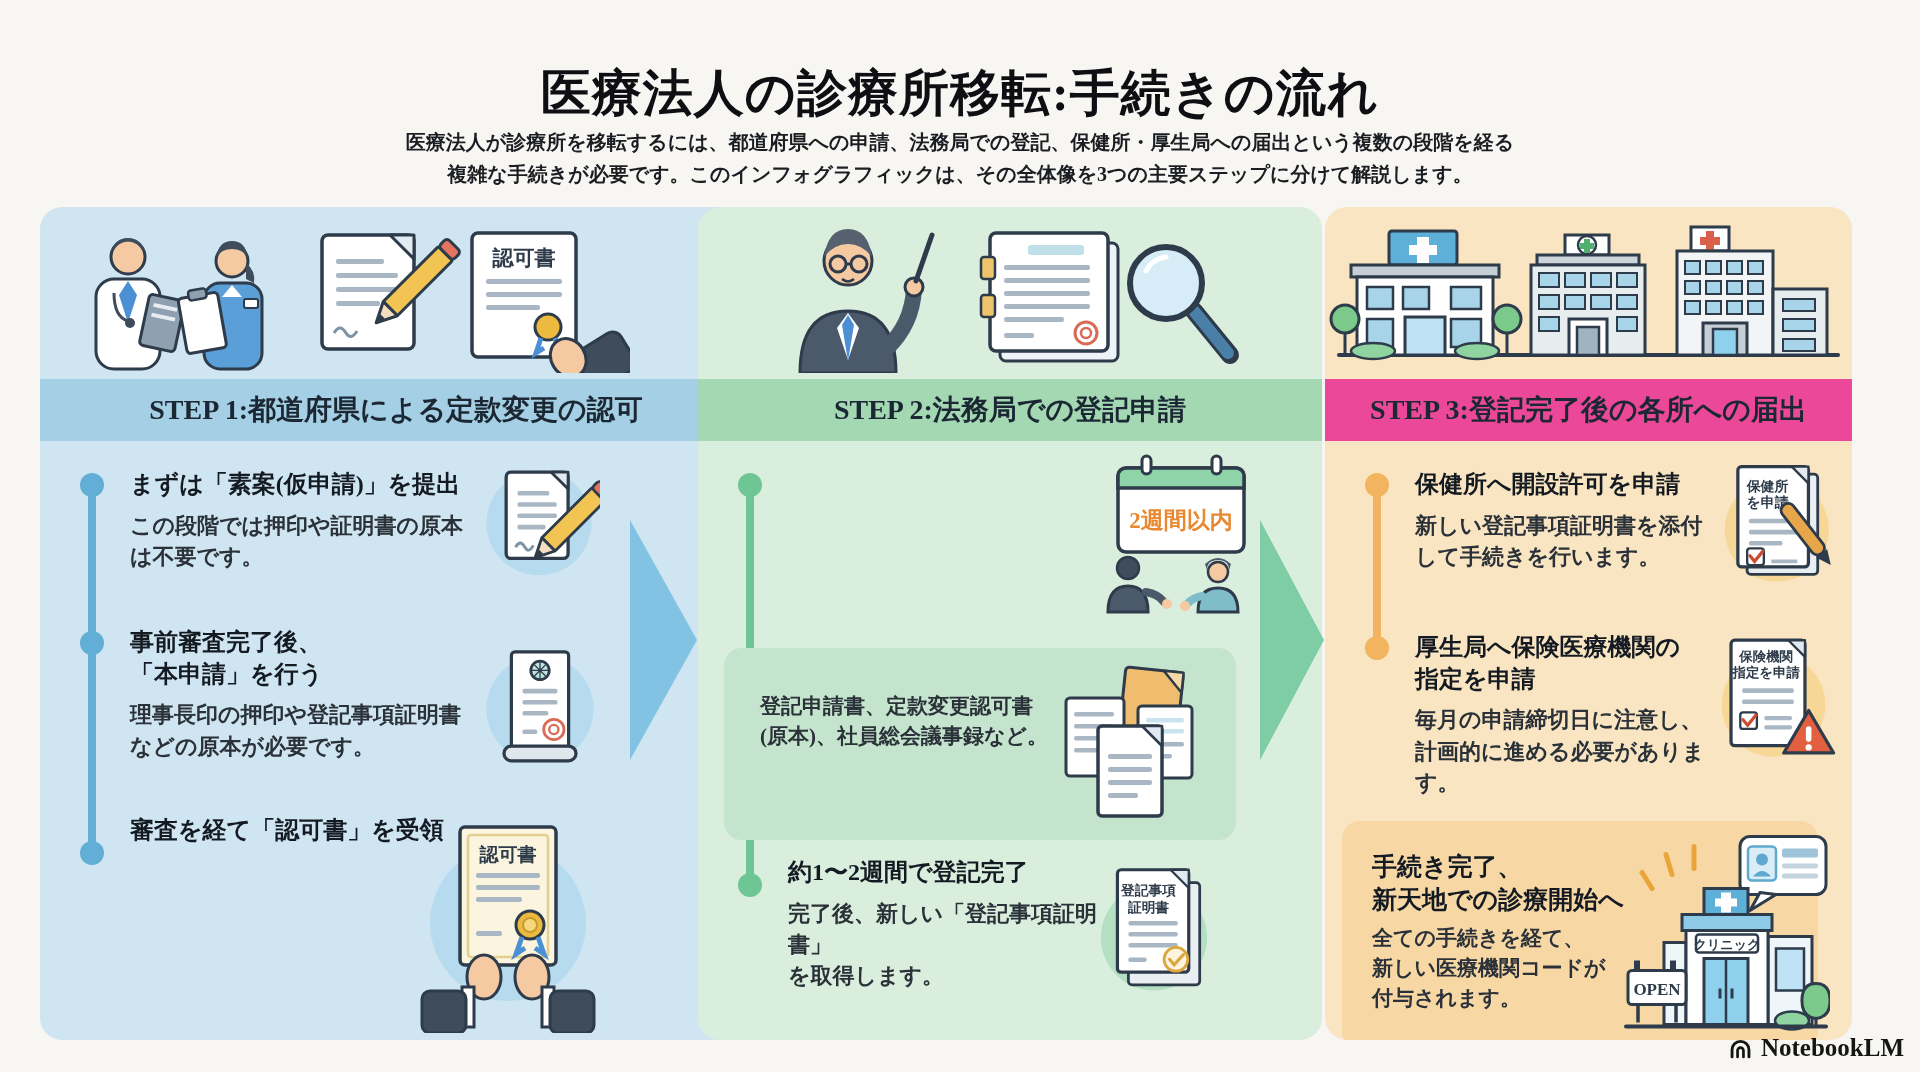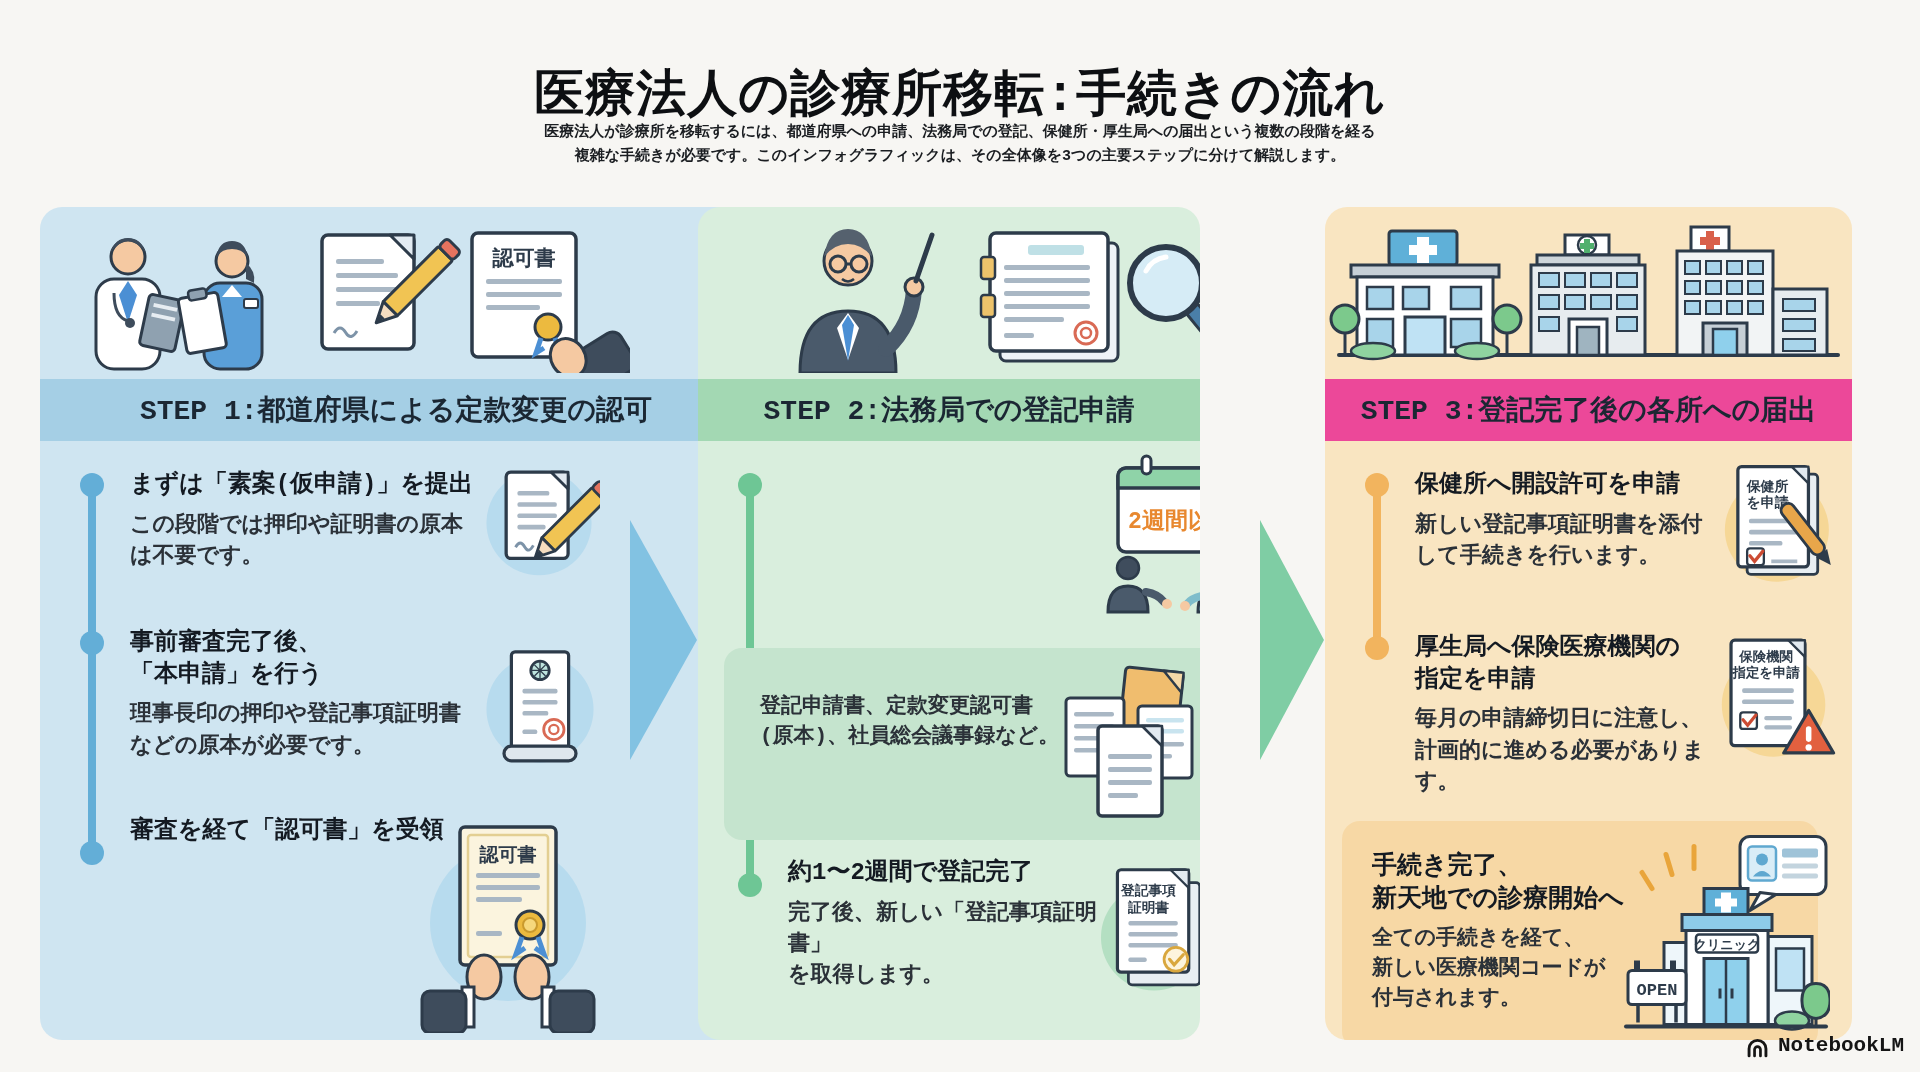--- a/index.html
+++ b/index.html
@@ -1,27 +1,27 @@
 <!DOCTYPE html>
 <html><head>
 <meta charset="utf-8">
 <style>
   html,body { margin:0; padding:0; background:#f7f6f3; }
   .stage { position:relative; width:1920px; height:1072px; background:#f7f6f3;
-           font-family:Liberation Mono, monospace; overflow:hidden; }
+           font-family:Liberation Serif, serif; overflow:hidden; }
 
   .title { position:absolute; top:26px; left:0; right:0; text-align:center;
            font-size:50px; font-weight:800; color:#0d0f12; letter-spacing:1px; }
   .subtitle { position:absolute; top:106px; left:0; right:0; text-align:center;
-              font-size:15px; font-weight:700; color:#1a1d21; line-height:1.6;
+              font-size:20px; font-weight:700; color:#1a1d21; line-height:1.6;
               white-space:pre-line; }
 
   .panel { position:absolute; top:207px; height:833px; border-radius:22px; overflow:hidden; }
   #p1 { left:40px;   width:712px; background:#cfe5f1; }
-  #p2 { left:698px;  width:502px; background:#d9eedd; }
+  #p2 { left:698px;  width:624px; background:#d9eedd; }
   #p3 { left:1325px; width:527px; background:#f9e5c1; }
 
   .illus { position:absolute; top:0; left:0; right:0; height:166px; }
   .band  { position:absolute; top:172px; left:0; right:0; height:62px;
            display:flex; align-items:center; justify-content:center;
            font-size:28px; font-weight:800; color:#1b2733; }
   #p1 .band { background:#a5cfe5; }
   #p2 .band { background:#a3d8b3; }
   #p3 .band { background:#ec4899;justify-content:center; }
 
@@ -43,22 +43,22 @@
   .card .ib2 { margin:8px 0 0; font-size:21px; font-weight:700; color:#2b3138;
                line-height:1.42; white-space:pre-line; }
 
   .icon-abs { position:absolute; }
 
   .arrow { position:absolute; width:0; height:0;
            border-top:120px solid transparent; border-bottom:120px solid transparent; }
   #arrow1 { left:630px;  top:520px; border-left:67px solid #82c2e2; }
   #arrow2 { left:1260px; top:520px; border-left:64px solid #7fcda4; }
 
-  .brand { position:absolute; right:16px; top:1034px; display:flex; 
-           gap:7px; font-size:21px; font-weight:700; color:#151515; }
+  .brand { position:absolute; right:16px; top:1034px; display:flex; align-items:center;
+           gap:7px; font-size:25px; font-weight:700; color:#151515; }
 </style>
 </head>
 <body>
 
 <div class="stage">
 
   <h1 class="title">医療法人の診療所移転:手続きの流れ</h1>
   <p class="subtitle">医療法人が診療所を移転するには、都道府県への申請、法務局での登記、保健所・厚生局への届出という複数の段階を経る
 複雑な手続きが必要です。このインフォグラフィックは、その全体像を3つの主要ステップに分けて解説します。</p>
 

